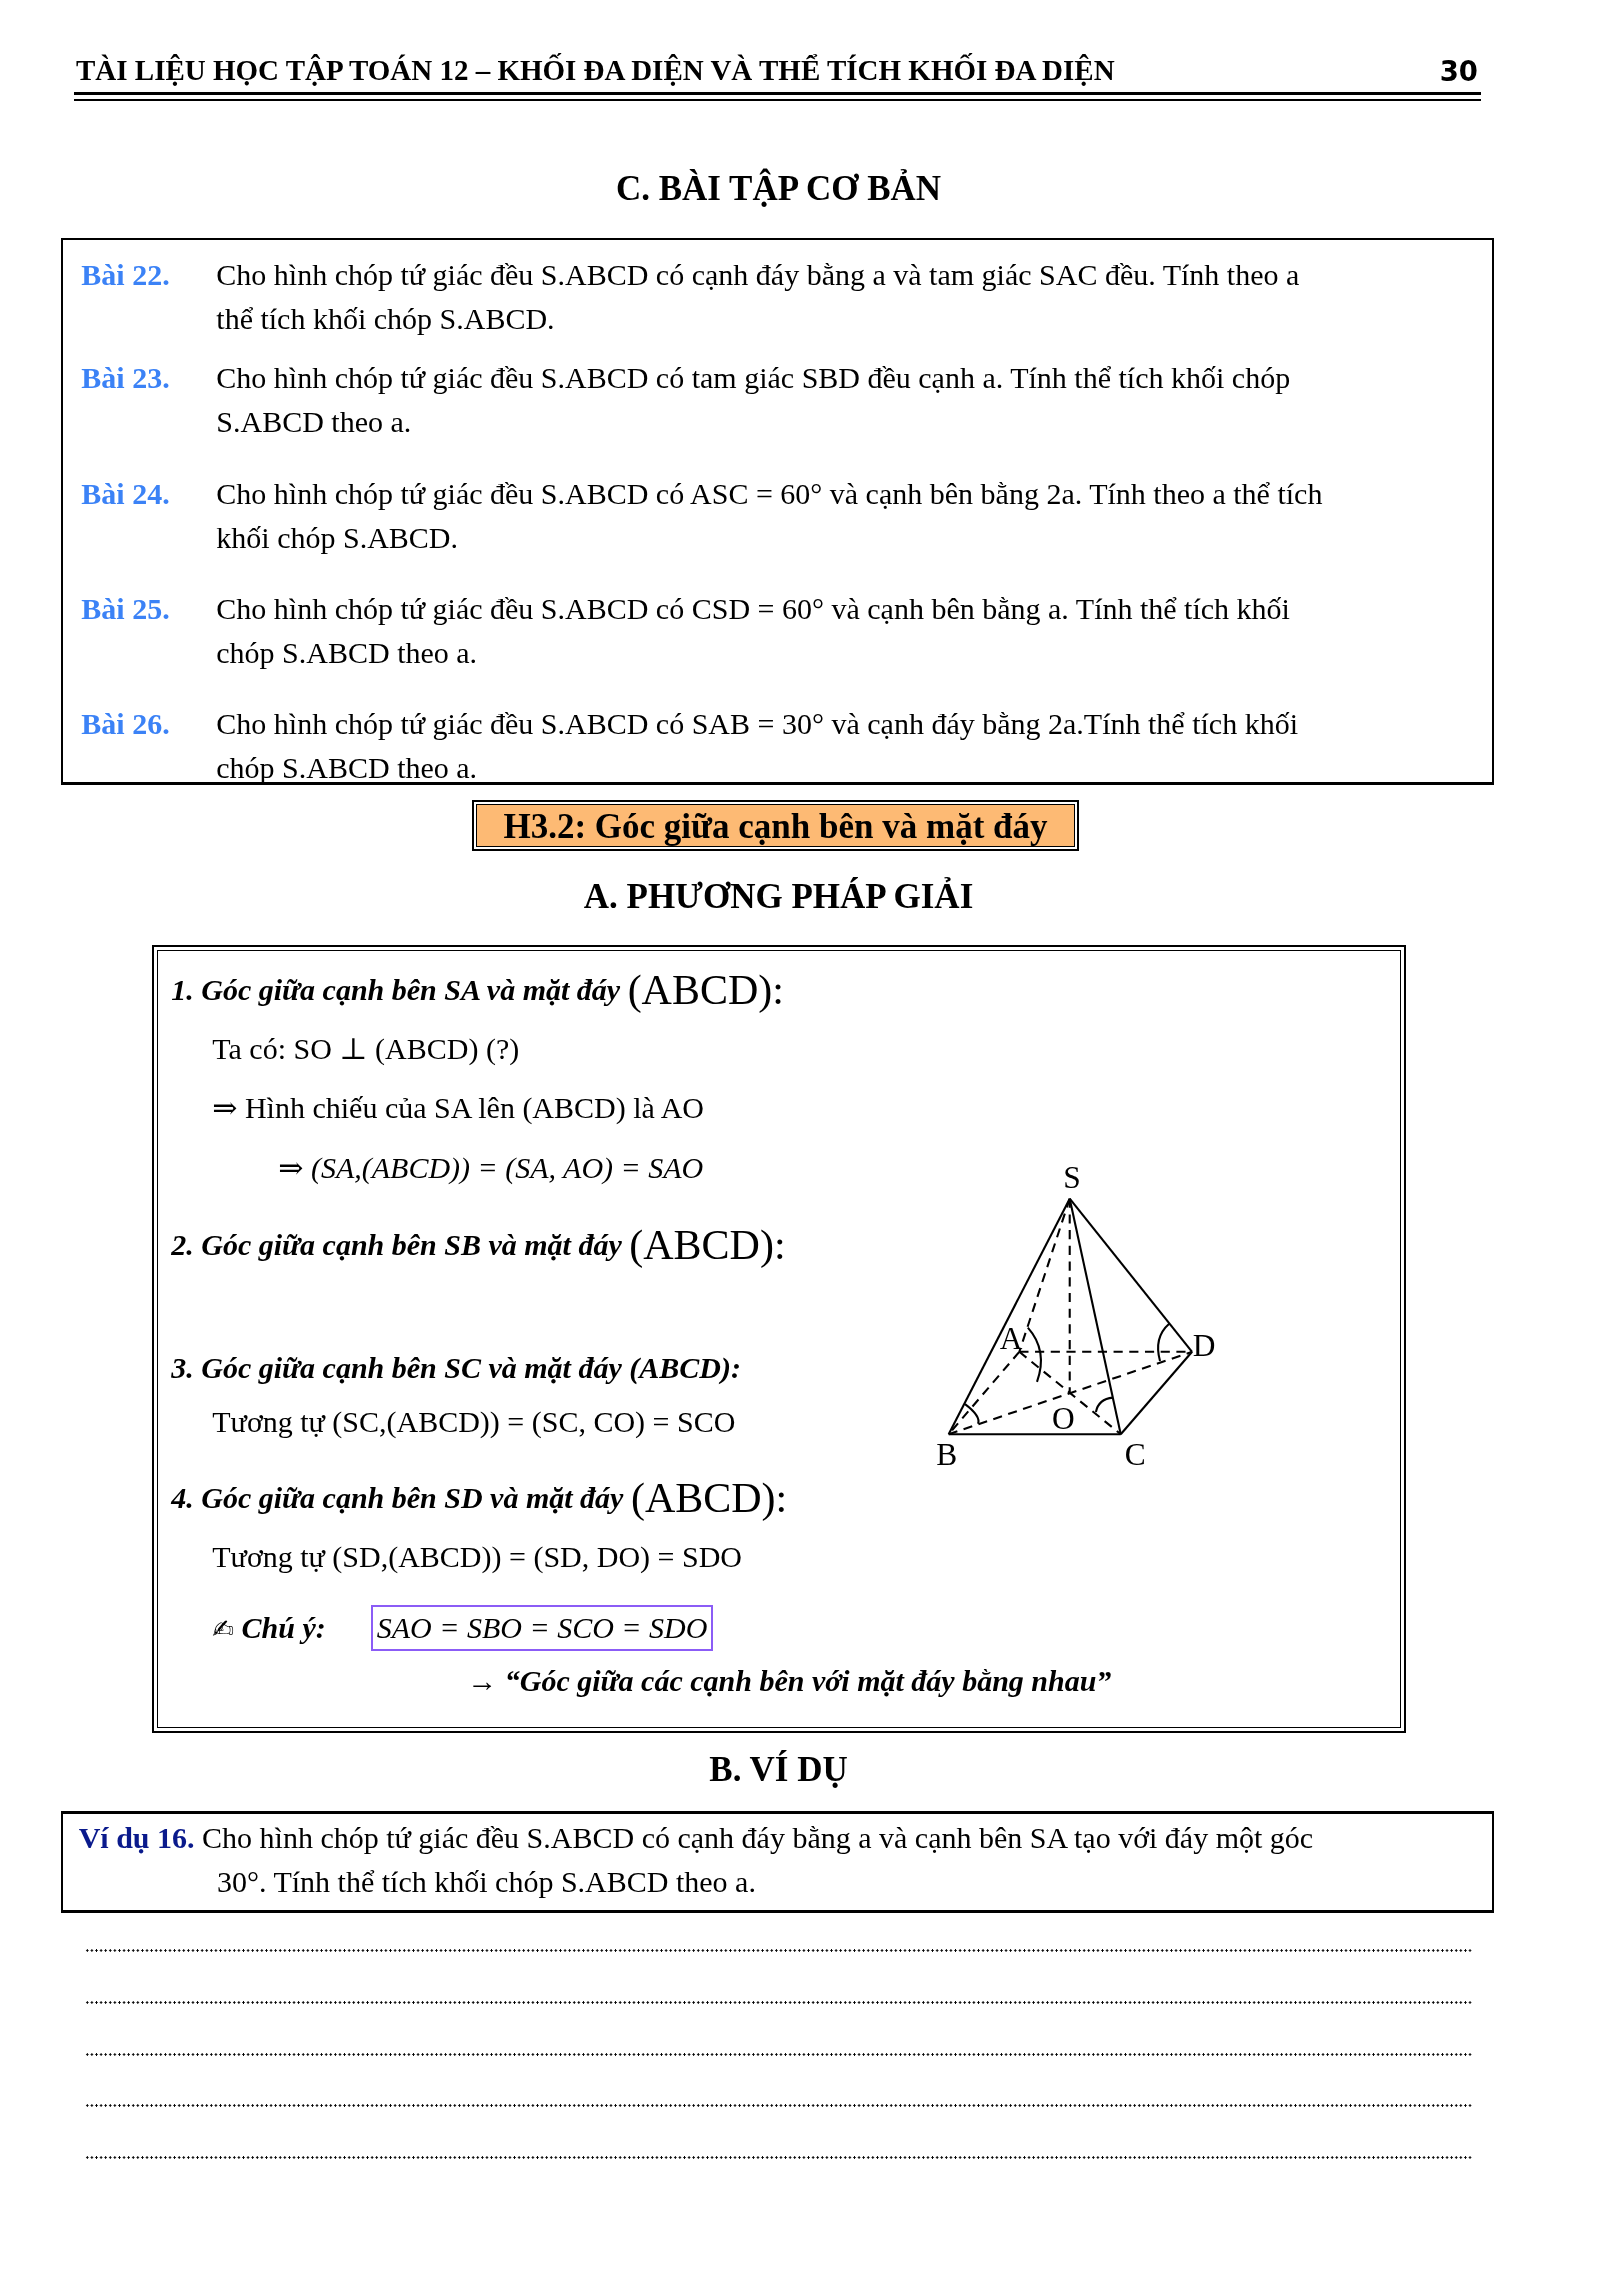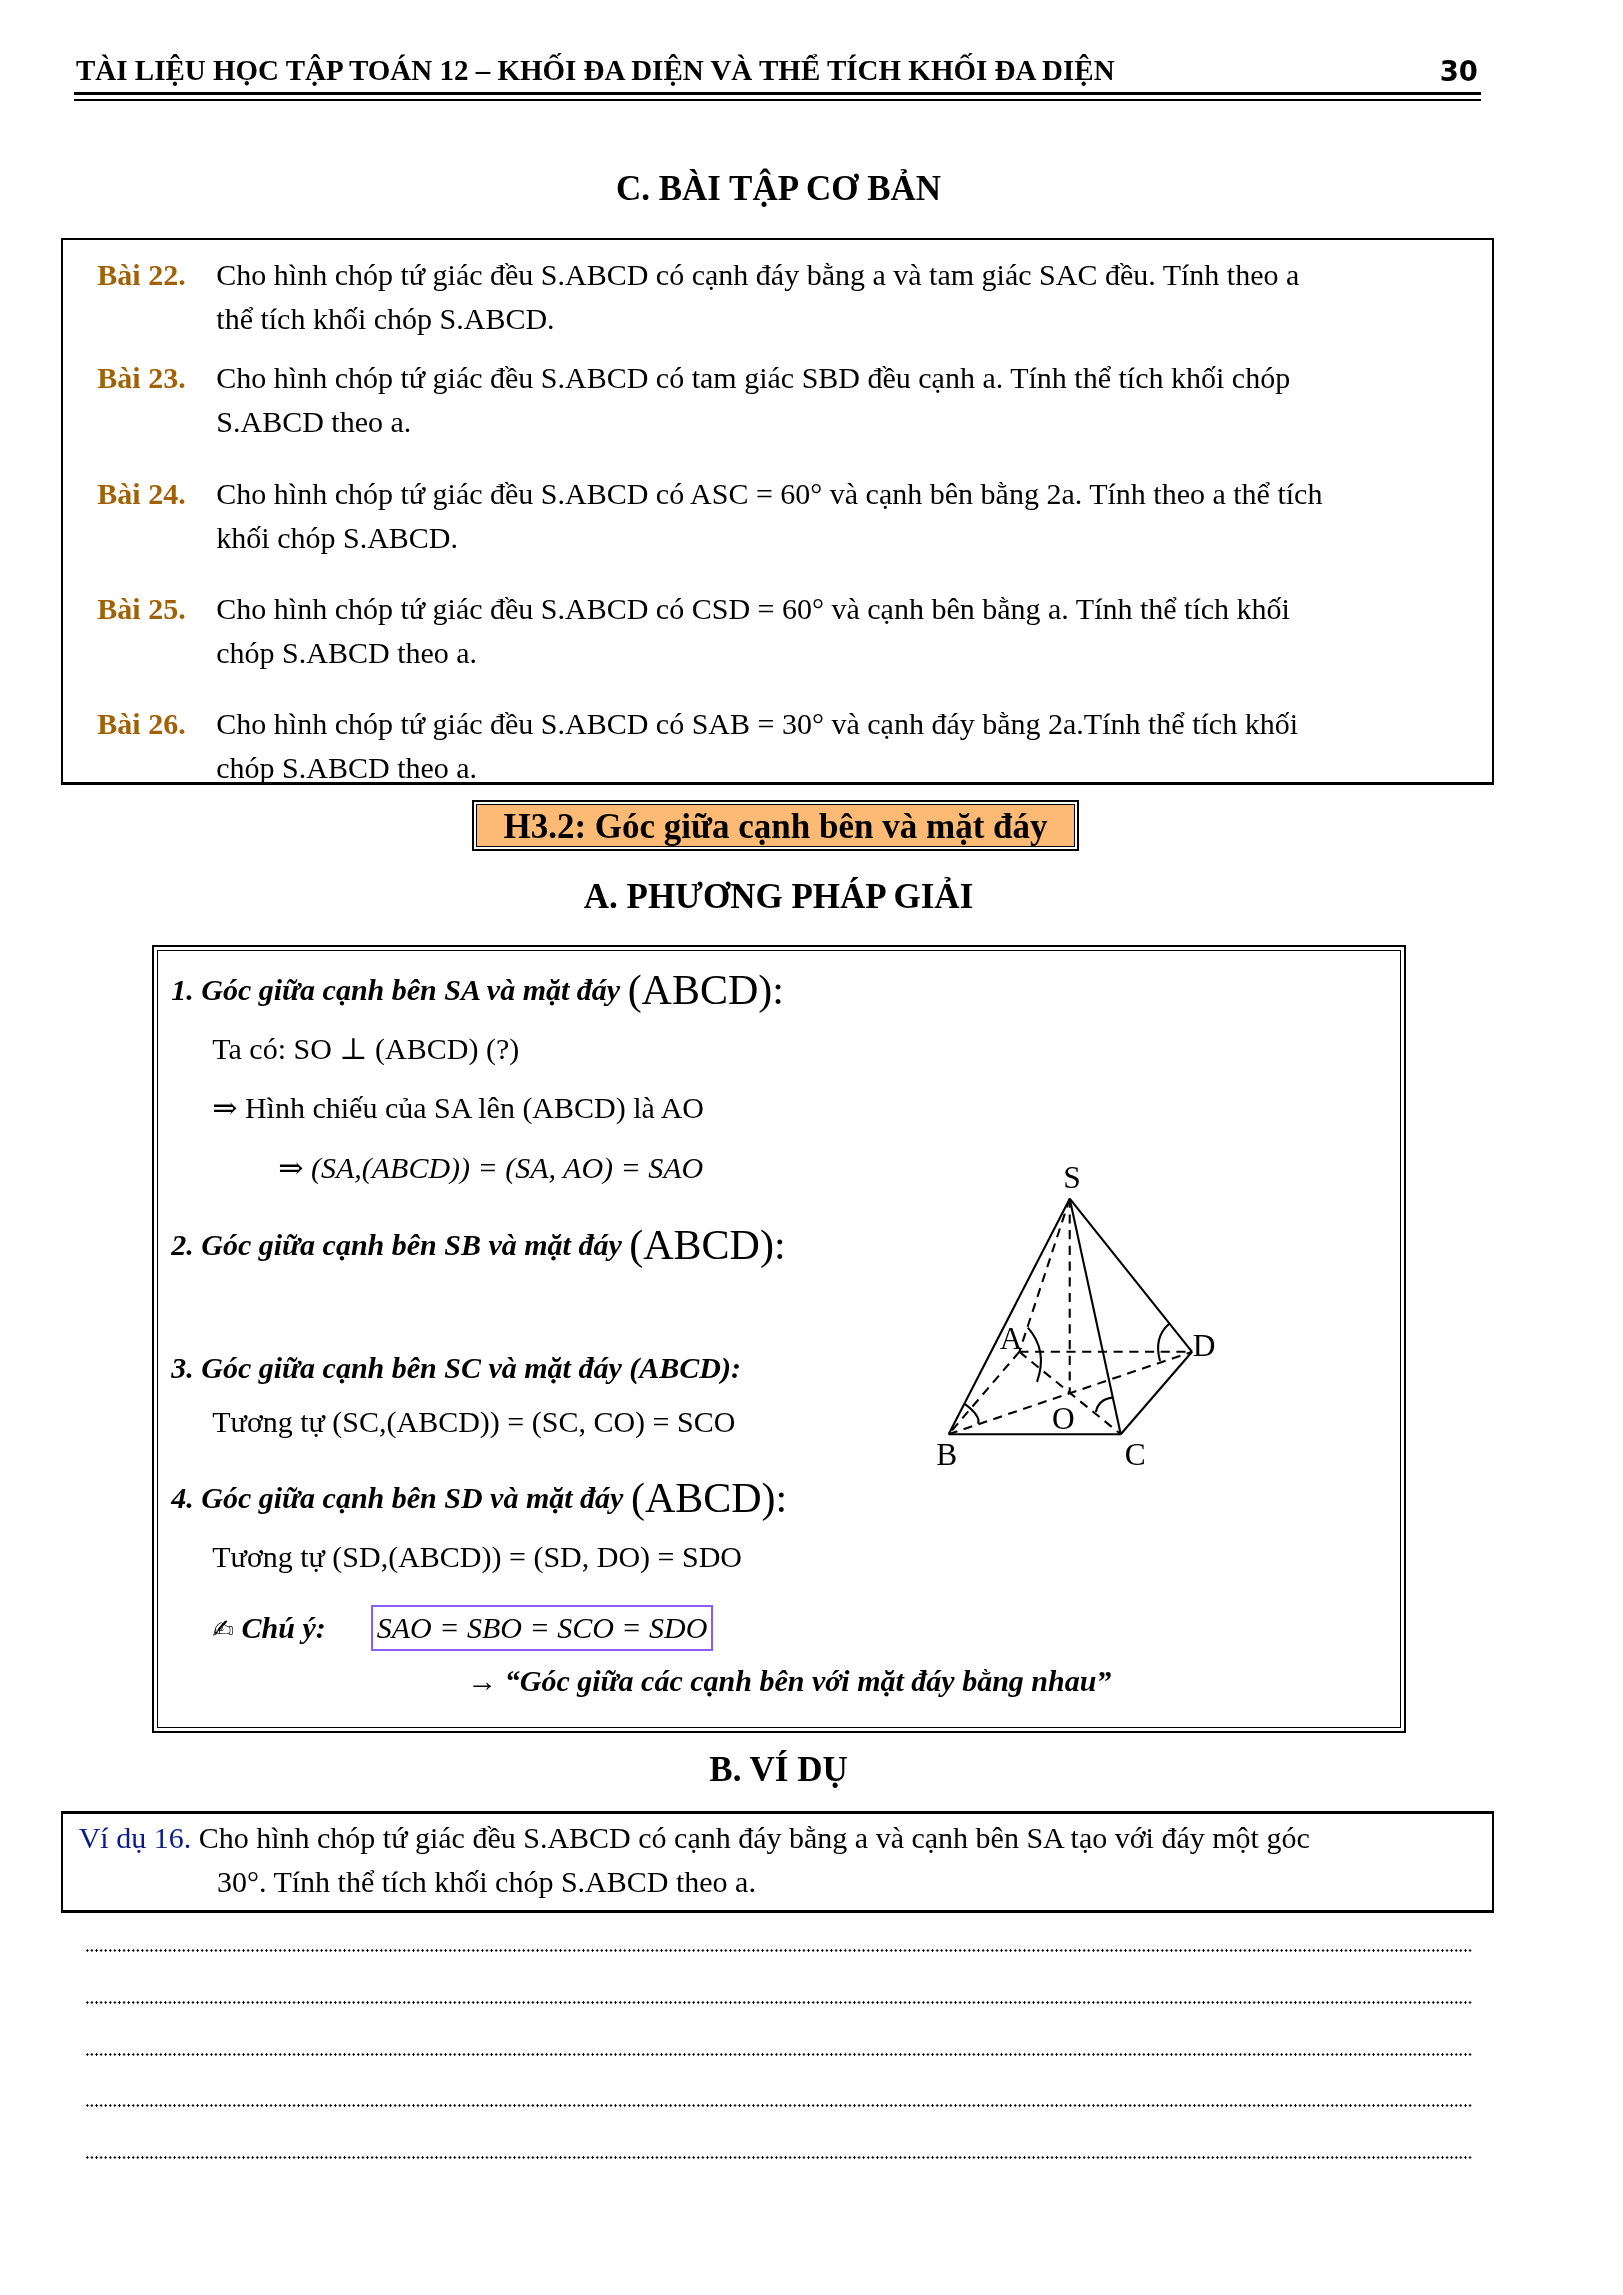--- a/index.html
+++ b/index.html
@@ -12,40 +12,40 @@
   .hdr-title { left: 76px; top: 54px; font-size: 29px; font-weight: bold; letter-spacing: 0px; white-space: nowrap; }
   .hdr-page { right: 145px; top: 55px; font-size: 27.5px; font-weight: bold; font-family: "DejaVu Sans", sans-serif; }
   .hdr-rule1 { left: 74px; top: 92px; width: 1407px; height: 3.3px; background: #000; }
   .hdr-rule2 { left: 74px; top: 99px; width: 1407px; height: 2px; background: #000; }
 
   .sec-title { left: 0; width: 1557px; text-align: center; font-size: 35px; font-weight: bold; white-space: nowrap; }
 
   
   .ex-box { left: 61px; top: 238px; width: 1433px; height: 547px; border: 2px solid #000; border-bottom-width: 3.3px; box-sizing: border-box; }
   .ex-item { position: absolute; left: 18.3px; width: 1400px; font-size: 30px; line-height: 44px; }
-  .ex-label { position: absolute; left: 16px; top: 0; color: #a16207; font-weight: bold; }
+  .ex-label { position: absolute; left: 0; top: 0; color: #3b82f6; font-weight: bold; }
   .ex-text { margin-left: 135px; text-align: justify; text-align-last: left; }
 
   
   .hl { left: 472px; top: 800px; width: 607px; height: 51px; border: 2px solid #000; padding: 2px; box-sizing: border-box; }
   .hl-inner { width: 100%; height: 100%; border: 1.3px solid #000; background: #fdba74; box-sizing: border-box;
     font-size: 35px; font-weight: bold; line-height: 43px; text-align: center; white-space: nowrap; }
 
   
   .mt-box { left: 152px; top: 945px; width: 1254px; height: 788px; border: 2px solid #000; padding: 3.3px; box-sizing: border-box; }
   .mt-inner { position: relative; width: 100%; height: 100%; border: 1.3px solid #000; box-sizing: border-box; }
   .mt-line { position: absolute; font-size: 30px; white-space: nowrap; }
   .mt-h { font-weight: bold; font-style: italic; }
   .big { font-size: 42px; font-weight: normal; font-style: normal; vertical-align: -3.9px; }
   .note-box { display: inline-block; border: 2px solid #8b5cf6; padding: 0 3.9px; font-style: italic; line-height: 42px; }
 
   
   .vd-box { left: 61px; top: 1811px; width: 1433px; height: 102px; border: 2px solid #000; border-top-width: 3.3px; border-bottom-width: 3.3px; box-sizing: border-box; }
   .vd-line { position: absolute; font-size: 30px; white-space: nowrap; }
-  .vd-label { color: #0a1a8c; font-weight: normal; }
+  .vd-label { color: #0a1a8c; font-weight: bold; }
 
   .dots { left: 85px; width: 1387px; height: 2.6px;
     background-image: radial-gradient(circle, #000 0.9px, transparent 1px);
     background-size: 4.6px 2.6px; background-repeat: repeat-x; }
 
   svg text { font-family: "Liberation Serif", "DejaVu Serif", serif; font-size: 48px; }
 </style>
 </head>
 <body>
 

